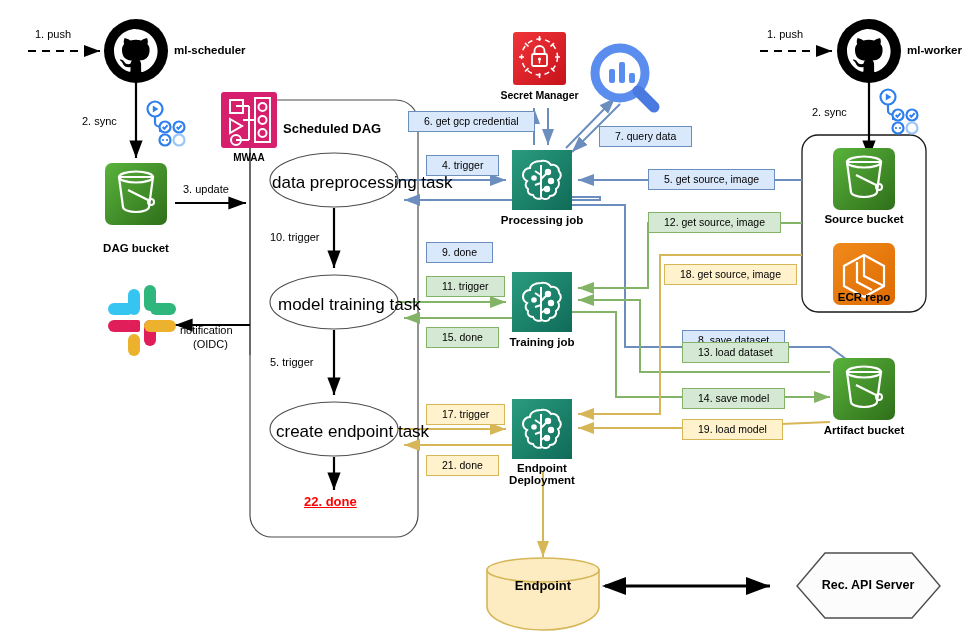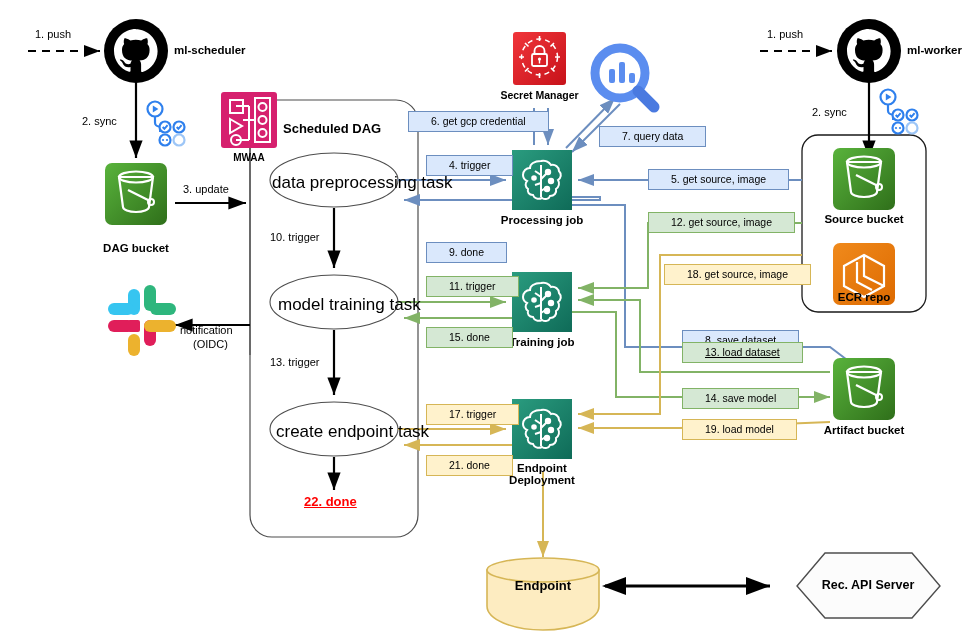--- a/index.html
+++ b/index.html
@@ -1,19 +1,19 @@
 <!DOCTYPE html>
 <html><head>
 <meta charset="utf-8">
 <style>
   html,body{margin:0;padding:0;background:#ffffff;}
   body{width:977px;height:641px;overflow:hidden;font-family:"Liberation Sans",sans-serif;}
   #stage{position:relative;width:977px;height:641px;}
   svg#canvas{position:absolute;left:0;top:0;width:977px;height:641px;}
-  .tag{position:absolute;font-size:10.5px;line-height:1;padding:4px 22px;border:1px solid #000;white-space:nowrap;font-family:"Liberation Sans",sans-serif;color:#000;}
+  .tag{position:absolute;font-size:10.5px;line-height:1;padding:4px 15px;border:1px solid #000;white-space:nowrap;font-family:"Liberation Sans",sans-serif;color:#000;}
   .tag.blue{background:#dae8fc;border-color:#6c8ebf;}
   .tag.green{background:#d5e8d4;border-color:#82b366;}
   .tag.amber{background:#fff2cc;border-color:#d6b656;}
   .plain{position:absolute;font-size:11px;color:#000;white-space:nowrap;text-align:center;}
   .nodeLabel{position:absolute;font-size:11.5px;font-weight:bold;color:#000;text-align:center;white-space:nowrap;}
   .done22{position:absolute;font-size:13px;font-weight:bold;color:#ff0000;white-space:nowrap;text-decoration:underline;}
   .taskTxt{position:absolute;font-size:17px;color:#000;white-space:nowrap;}
 </style>
 </head>
 <body>
@@ -300,37 +300,37 @@
 
 <div class="taskTxt" style="left:272px;top:173px;width:124px;text-align:center;">data preprocessing task</div>
 <div class="taskTxt" style="left:278px;top:295px;width:112px;text-align:center;">model training task</div>
 <div class="taskTxt" style="left:276px;top:422px;width:116px;text-align:center;">create endpoint task</div>
 <div class="done22" style="left:304px;top:494px;">22. done</div>
 
 <div class="plain" style="left:35px;top:28px;">1. push</div>
 <div class="plain" style="left:82px;top:115px;">2. sync</div>
 <div class="plain" style="left:183px;top:183px;">3. update</div>
 <div class="plain" style="left:270px;top:231px;">10. trigger</div>
-<div class="plain" style="left:270px;top:356px;">13. trigger</div>
+<div class="plain" style="left:270px;top:356px;">5. trigger</div>
 <div class="plain" style="left:180px;top:324px;">notification</div>
 <div class="plain" style="left:193px;top:338px;">(OIDC)</div>
 <div class="plain" style="left:767px;top:28px;">1. push</div>
 <div class="plain" style="left:812px;top:106px;">2. sync</div>
 
 <div class="tag blue" style="left:408px;top:111px;">6. get gcp credential</div>
 <div class="tag blue" style="left:599px;top:126px;">7. query data</div>
 <div class="tag blue" style="left:426px;top:155px;">4. trigger</div>
 <div class="tag blue" style="left:648px;top:169px;">5. get source, image</div>
 <div class="tag blue" style="left:426px;top:207px;margin-top:35px;">9. done</div>
 <div class="tag blue" style="left:682px;top:330px;">8. save dataset</div>
 
 <div class="tag green" style="left:648px;top:212px;">12. get source, image</div>
 <div class="tag green" style="left:426px;top:276px;">11. trigger</div>
 <div class="tag green" style="left:426px;top:327px;">15. done</div>
-<div class="tag green" style="left:682px;top:342px;text-decoration:underline;">13. load dataset</div>
+<div class="tag green" style="left:682px;top:342px;">13. load dataset</div>
 <div class="tag green" style="left:682px;top:388px;">14. save model</div>
 
 <div class="tag amber" style="left:664px;top:246px;margin-top:18px;">18. get source, image</div>
 <div class="tag amber" style="left:426px;top:404px;">17. trigger</div>
 <div class="tag amber" style="left:682px;top:419px;">19. load model</div>
 <div class="tag amber" style="left:426px;top:455px;">21. done</div>
 
 </div>
 
 </body></html>

